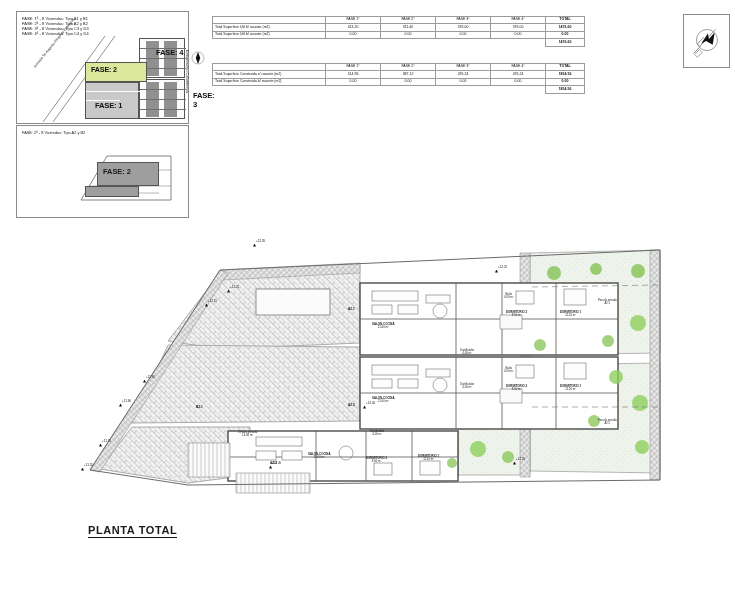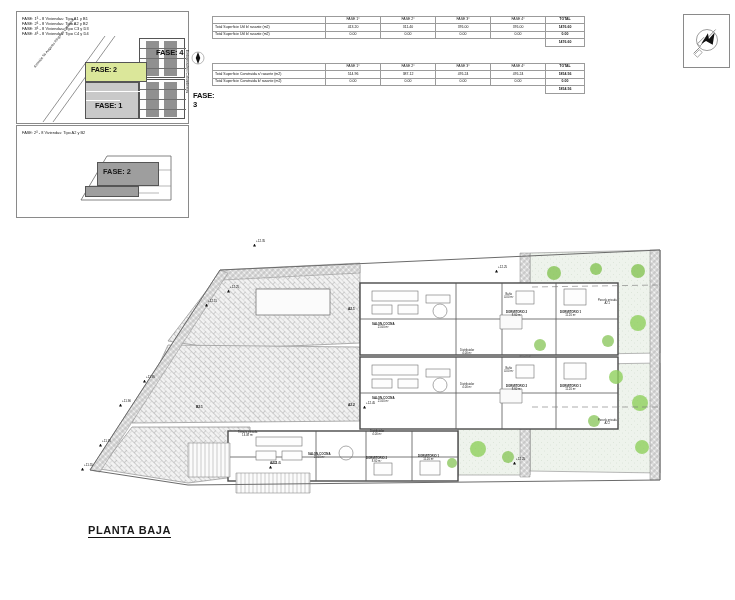--- a/index.html
+++ b/index.html
@@ -440,15 +440,15 @@
     <div class="elev" style="left:306px;top:176px;">+12.45</div>
     <div class="elev" style="left:212px;top:236px;">+12.45</div>
     <div class="elev" style="left:438px;top:40px;">+12.25</div>
     <div class="elev" style="left:456px;top:232px;">+12.25</div>
     <div class="elev" style="left:86px;top:150px;">+11.95</div>
     <div class="elev" style="left:62px;top:174px;">+11.90</div>
     <div class="elev" style="left:42px;top:214px;">+11.70</div>
     <div class="elev" style="left:24px;top:238px;">+11.55</div>
   </div>
 
-  <div id="plan-title">PLANTA BAJA</div>
+  <div id="plan-title">PLANTA TOTAL</div>
 
 </div>
 
 </body></html>

